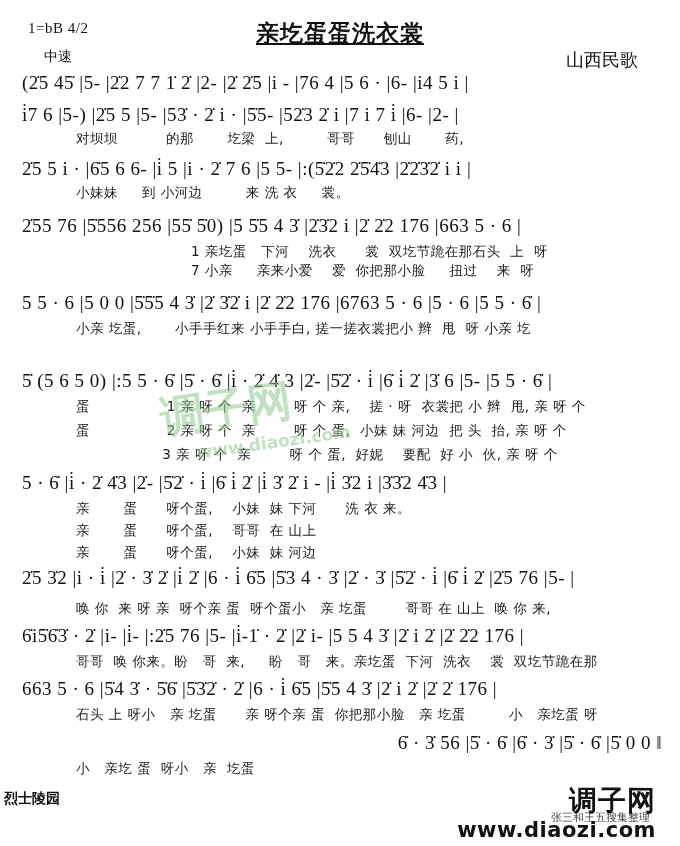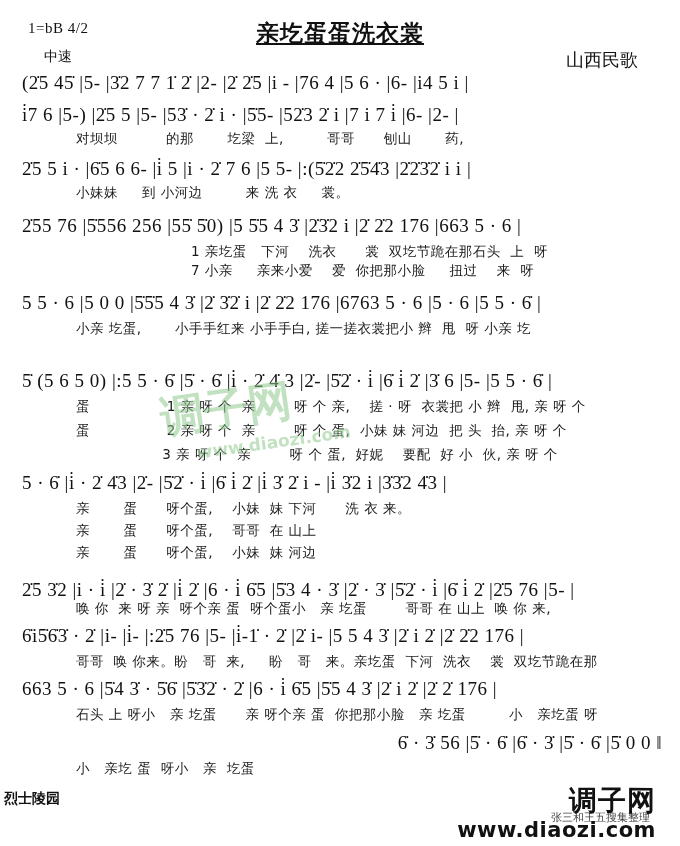--- a/index.html
+++ b/index.html
@@ -106,21 +106,21 @@
 </head>
 <body>
 
 <div class="sheet">
 
   <div class="key-sig">1=bB  4/2</div>
   <div class="title">亲圪蛋蛋洗衣裳</div>
   <div class="tempo">中速</div>
   <div class="source">山西民歌</div>
 
-  <div class="music-line" style="top:72px;">(2̇5 45̇ |5- |3̇2 7 7 1̇ 2̇ |2- |2̇ 2̇5 |i - |76 4 |5 6 · |6- |i4 5 i |</div>
+  <div class="music-line" style="top:72px;">(2̇5 45̇ |5- |2̇2 7 7 1̇ 2̇ |2- |2̇ 2̇5 |i - |76 4 |5 6 · |6- |i4 5 i |</div>
   <div class="music-line" style="top:104px;">i̇7 6 |5-) |2̇5 5 |5- |53̇ · 2̇ i · |5̇5- |52̇3 2̇ i |7 i 7 i̇ |6- |2- |</div>
   <div class="lyric-line" style="top:130px;">对坝坝          的那       圪梁  上,         哥哥      刨山       药,</div>
 
   <div class="music-line" style="top:158px;">2̇5 5 i · |6̇5 6 6- |i̇ 5 |i · 2̇ 7 6 |5 5- |:(5̇2̇2 2̇5̇4̇3 |2̇2̇3̇2̇ i i |</div>
   <div class="lyric-line" style="top:184px;">小妹妹     到 小河边         来 洗 衣     裳。</div>
 
   <div class="music-line" style="top:215px;">2̇55 76 |5̇556 256 |55̇ 5̇0) |5 5̇5 4 3̇ |2̇3̇2 i |2̇ 2̇2 176 |663 5 · 6 |</div>
   <div class="lyric-line" style="top:243px;">                        1 亲圪蛋   下河    洗衣      裳  双圪节跪在那石头  上  呀</div>
   <div class="lyric-line" style="top:262px;">                        7 小亲     亲来小爱    爱  你把那小脸     扭过    来  呀</div>
 
@@ -130,21 +130,21 @@
   <div class="music-line" style="top:370px;">5̇ (5 6 5 0) |:5 5 · 6̇ |5̇ · 6̇ |i̇ · 2̇ 4̇ 3 |2̇- |5̇2̇ · i̇ |6̇ i̇ 2̇ |3̇ 6 |5- |5 5 · 6̇ |</div>
   <div class="lyric-line" style="top:398px;">蛋                1 亲 呀 个  亲        呀 个 亲,    搓 · 呀  衣裳把 小 辫  甩, 亲 呀 个</div>
   <div class="lyric-line" style="top:422px;">蛋                2 亲 呀 个  亲        呀 个 蛋,  小妹 妹 河边  把 头  抬, 亲 呀 个</div>
   <div class="lyric-line" style="top:446px;">                  3 亲 呀 个  亲        呀 个 蛋,  好妮    要配  好 小  伙, 亲 呀 个</div>
 
   <div class="music-line" style="top:472px;">5 · 6̇ |i̇ · 2̇ 4̇3 |2̇- |5̇2̇ · i̇ |6̇ i̇ 2̇ |i̇ 3̇ 2̇ i - |i̇ 3̇2 i |3̇3̇2 4̇3 |</div>
   <div class="lyric-line" style="top:500px;">亲       蛋      呀个蛋,    小妹  妹 下河      洗 衣 来。</div>
   <div class="lyric-line" style="top:522px;">亲       蛋      呀个蛋,    哥哥  在 山上</div>
   <div class="lyric-line" style="top:544px;">亲       蛋      呀个蛋,    小妹  妹 河边</div>
 
-  <div class="music-line" style="top:579px;">2̇5 3̇2 |i · i̇ |2̇ · 3̇ 2̇ |i̇ 2̇ |6 · i̇ 6̇5 |5̇3 4 · 3̇ |2̇ · 3̇ |5̇2̇ · i̇ |6̇ i̇ 2̇ |2̇5 76 |5- |</div>
+  <div class="music-line" style="top:567px;">2̇5 3̇2 |i · i̇ |2̇ · 3̇ 2̇ |i̇ 2̇ |6 · i̇ 6̇5 |5̇3 4 · 3̇ |2̇ · 3̇ |5̇2̇ · i̇ |6̇ i̇ 2̇ |2̇5 76 |5- |</div>
   <div class="lyric-line" style="top:600px;">唤 你  来 呀 亲  呀个亲 蛋  呀个蛋小   亲 圪蛋        哥哥 在 山上  唤 你 来,</div>
 
   <div class="music-line" style="top:625px;">6̇i5̇6̇3̇ · 2̇ |i- |i̇- |:2̇5 76 |5- |i̇-1̇ · 2̇ |2̇ i- |5 5 4 3̇ |2̇ i 2̇ |2̇ 2̇2 176 |</div>
   <div class="lyric-line" style="top:653px;">哥哥  唤 你来。盼   哥  来,     盼   哥   来。亲圪蛋  下河  洗衣    裳  双圪节跪在那</div>
 
   <div class="music-line" style="top:678px;">663 5 · 6 |5̇4 3̇ · 5̇6̇ |5̇3̇2̇ · 2̇ |6 · i̇ 6̇5 |5̇5 4 3̇ |2̇ i 2̇ |2̇ 2̇ 176 |</div>
   <div class="lyric-line" style="top:706px;">石头 上 呀小   亲 圪蛋      亲 呀个亲 蛋  你把那小脸   亲 圪蛋         小   亲圪蛋 呀</div>
 
   <div class="music-line" style="top:732px;text-align:right;">6̇ · 3̇ 56 |5̇ · 6̇ |6̇ · 3̇ |5̇ · 6̇ |5̇ 0 0 ‖</div>
   <div class="lyric-line" style="top:760px;">小   亲圪 蛋  呀小   亲  圪蛋</div>

